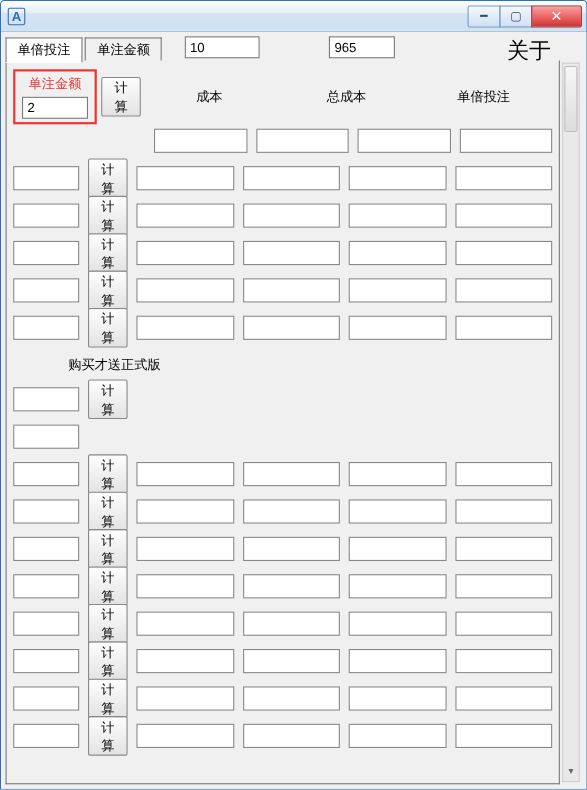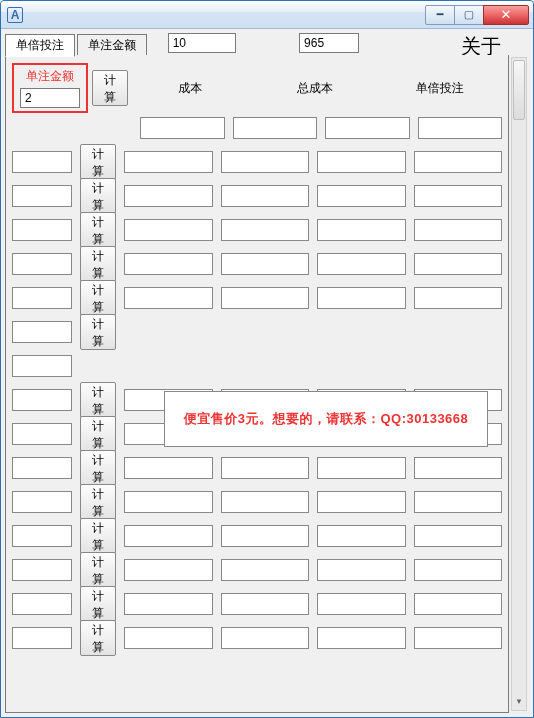--- a/index.html
+++ b/index.html
@@ -202,20 +202,21 @@
         <div class="row">
           <input class="cell-input c-first" style="">
           <button class="calc-btn">计算</button>
           <input class="cell-input c-num" style="">
           <input class="cell-input c-num" style="">
           <input class="cell-input c-num" style="">
           <input class="cell-input c-num" style="">
         </div>
       </div>
 
+      <div class="section-title">购买才送正式版</div>
 
       <div class="rows">
         <div class="row row-promo-hidden">
           <input class="cell-input c-first" style="">
           <button class="calc-btn">计算</button>
           <input class="cell-input c-num" style="">
           <input class="cell-input c-num" style="">
           <input class="cell-input c-num" style="">
           <input class="cell-input c-num" style="">
         </div>
@@ -286,23 +287,20 @@
         <div class="row">
           <input class="cell-input c-first" style="">
           <button class="calc-btn">计算</button>
           <input class="cell-input c-num" style="">
           <input class="cell-input c-num" style="">
           <input class="cell-input c-num" style="">
           <input class="cell-input c-num" style="">
         </div>
       </div>
 
-      <div class="promo-box">
-        <span class="promo-text">便宜售价3元。想要的，请联系：QQ:30133668</span>
-      </div>
 
     </div>
 
     <div class="scrollbar">
       <div class="scroll-thumb"></div>
       <div class="scroll-arrow">▾</div>
     </div>
   </div>
 </div>
 

